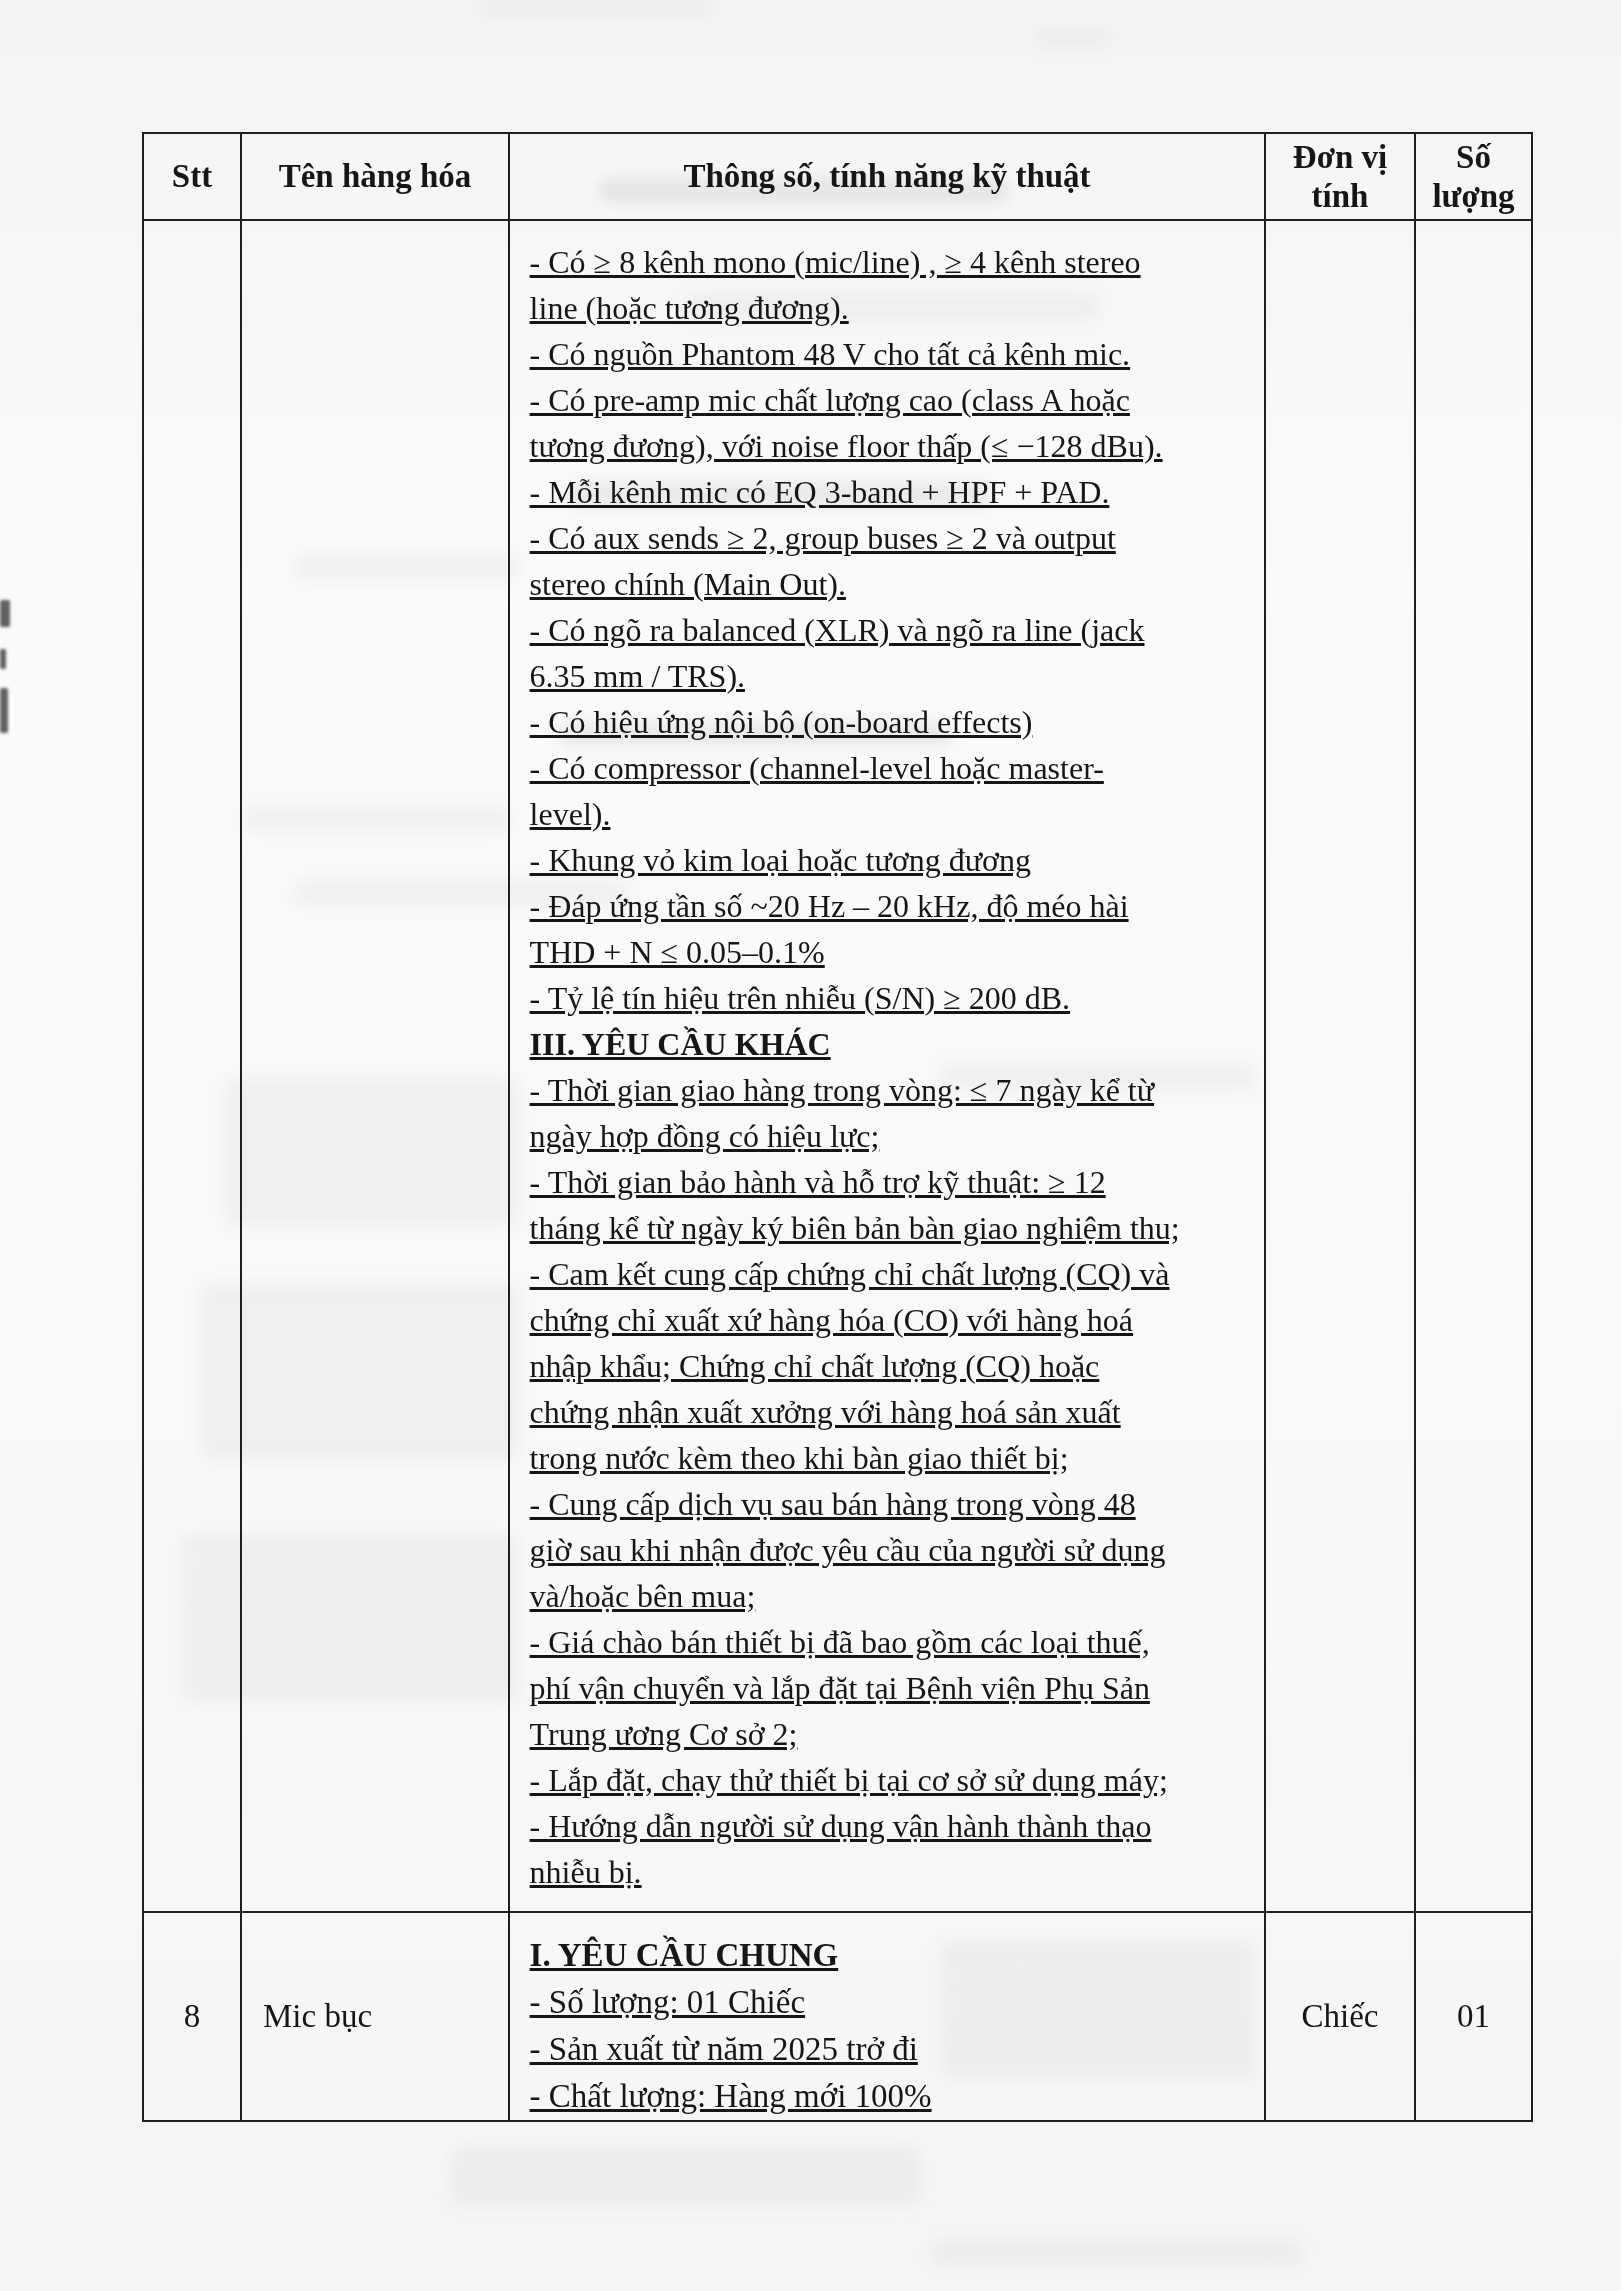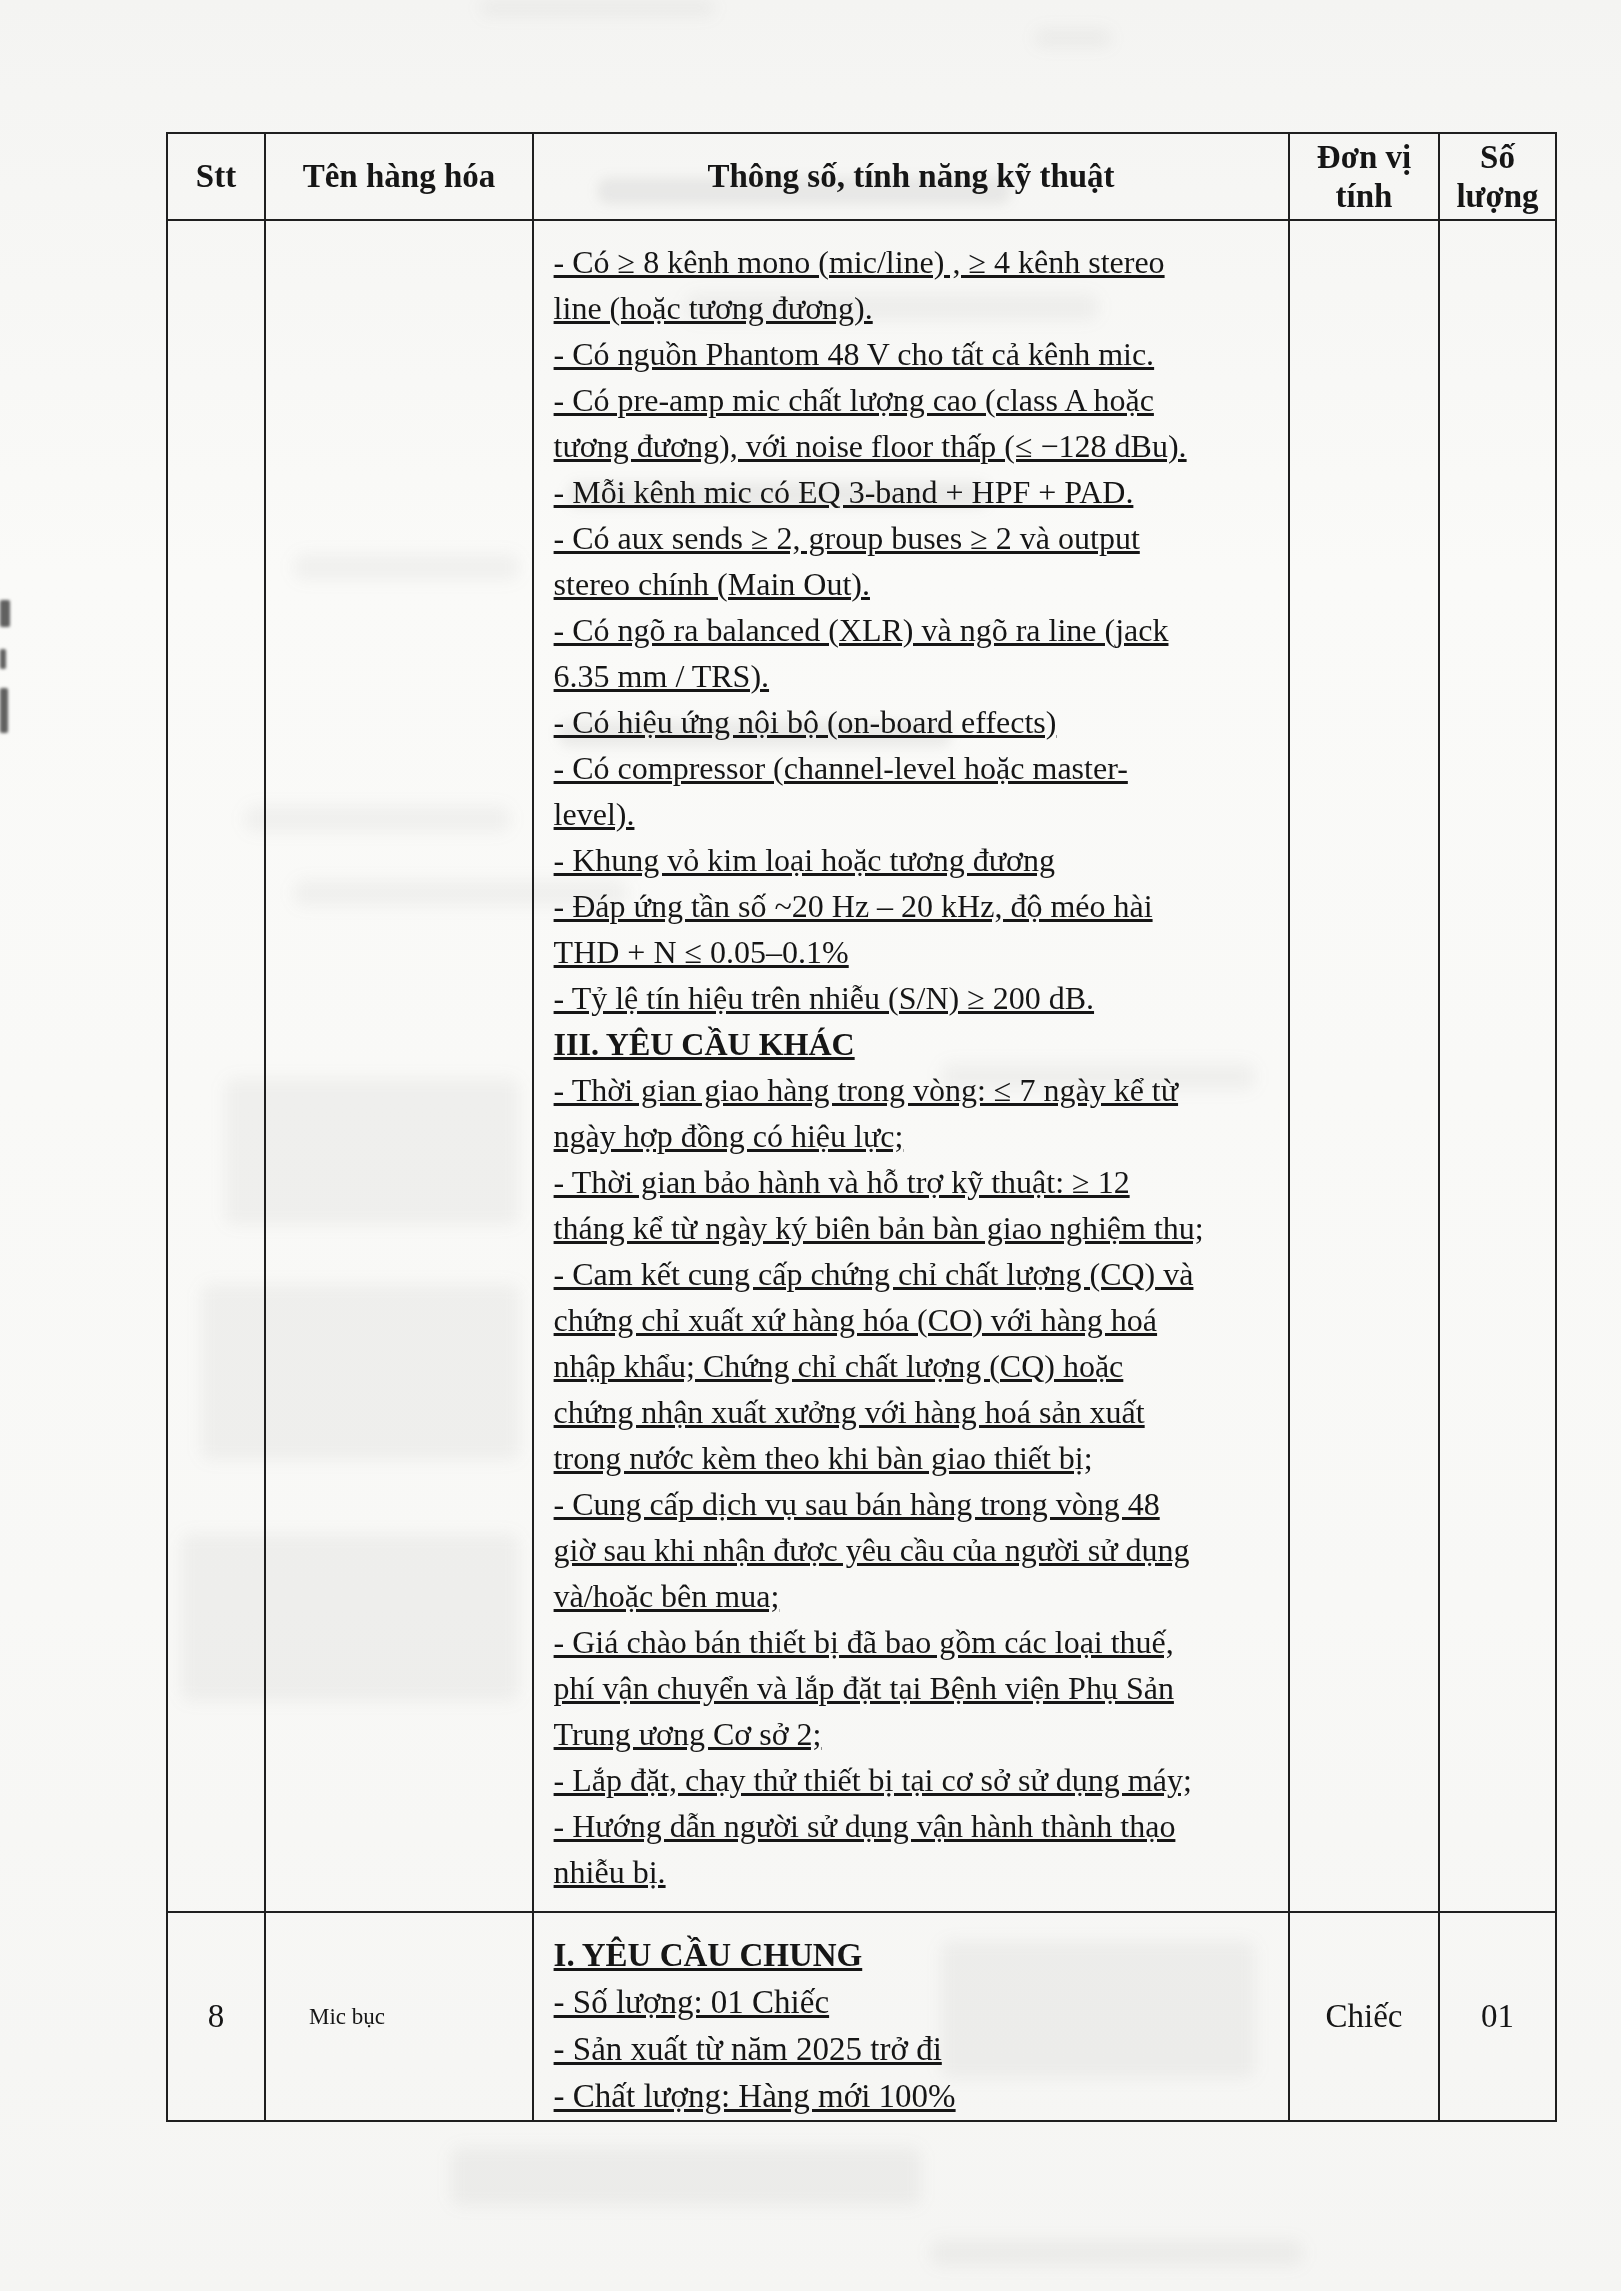--- a/index.html
+++ b/index.html
@@ -31,21 +31,21 @@
     background: rgba(45,45,45,0.75);
     filter: blur(1.5px);
     border-radius: 2px;
   }
   .artifact.soft {
     background: rgba(120,120,120,0.07);
     filter: blur(7.8px);
   }
   table.spec-table {
     position: absolute;
-    left: 166px;
+    left: 142px;
     top: 132px;
     width: 1388px;
     border-collapse: collapse;
     table-layout: fixed;
   }
   .spec-table th, .spec-table td {
     border: 2.4px solid #1f1f1f;
     padding: 0;
   }
   .spec-table thead th {
@@ -59,22 +59,22 @@
   }
   tr.row-0 { height: 1692px; }
   tr.row-1 { height: 195px; }
   td.stt-cell, td.unit-cell, td.qty-cell {
     text-align: center;
     vertical-align: middle;
     font-size: 33px;
   }
   td.name-cell {
     vertical-align: middle;
-    font-size: 23px;
-    padding-left: 43px;
+    font-size: 33px;
+    padding-left: 21px;
   }
   td.spec-cell {
     vertical-align: top;
     padding: 17.6px 9.8px 0 19.6px;
     text-decoration: underline;
   }
   tr.row-1 td.spec-cell { padding-top: 19px; }
   .spec-line {
     display: block;
     height: 46px;

